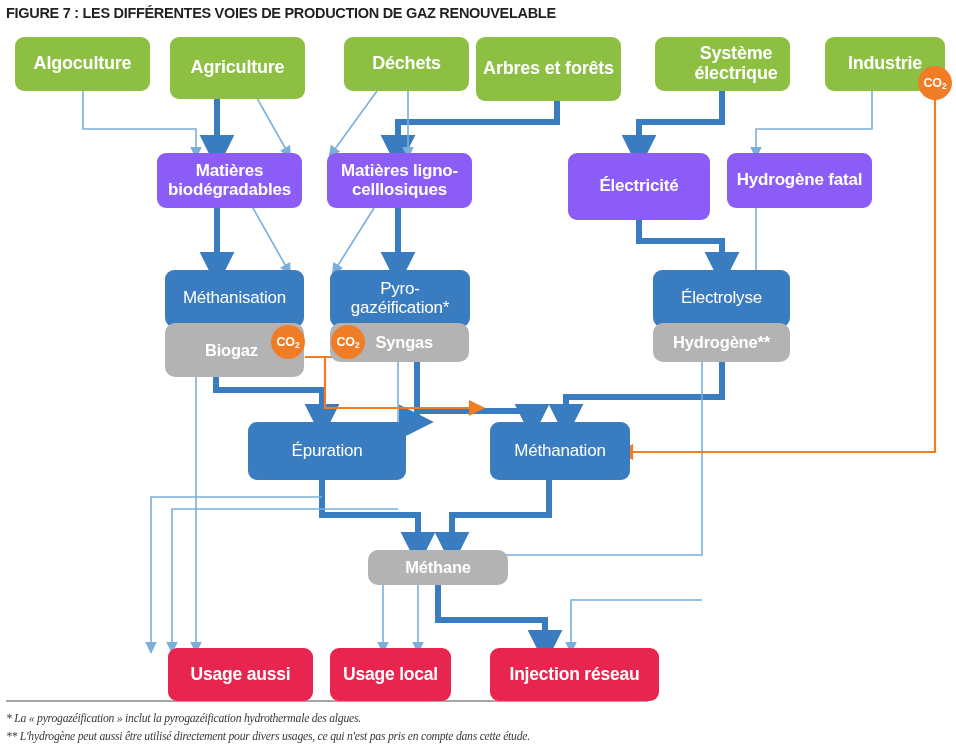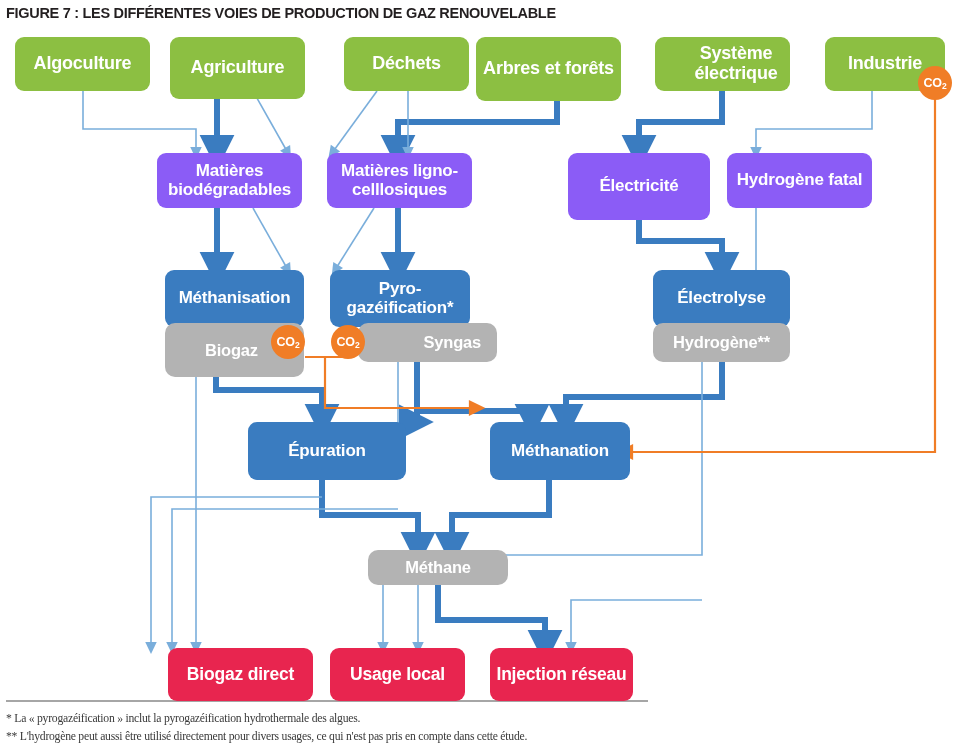--- a/index.html
+++ b/index.html
@@ -46,21 +46,21 @@
     justify-content: center;
     text-align: center;
     color: #ffffff;
     border-radius: 9px;
     line-height: 1.1;
     letter-spacing: -0.2px;
     z-index: 5;
   }
   .node.src      { background: #8cbf42; font-size: 18px; font-weight: bold; }
   .node.res      { background: #8b5cf6; font-size: 17px;   font-weight: bold; }
-  .node.proc     { background: #3a7cc0; font-size: 17px;   font-weight: bold; }
+  .node.proc     { background: #3a7cc0; font-size: 17px;   font-weight: normal; }
   .node.carrier  { background: #b3b3b3; font-size: 16.5px; font-weight: bold; border-radius: 10px; }
   .node.use      { background: #e8254f; font-size: 17.5px; font-weight: bold; }
 
   .co2-badge {
     position: absolute;
     width: 34px;
     height: 34px;
     border-radius: 50%;
     background: #f07d26;
     color: #ffffff;
@@ -81,20 +81,21 @@
     width: 944px;
   }
   #footnote-rule {
     width: 642px;
     height: 0;
     border-top: 2px solid #a6a6a6;
     margin-bottom: 8px;
   }
   .footnote {
     font-family: "Liberation Serif", serif;
+    font-style: italic;
     font-size: 11.7px;
     color: #3a3a3a;
     line-height: 1.55;
     letter-spacing: -0.25px;
     white-space: nowrap;
   }
 </style>
 </head>
 <body>
 
@@ -208,21 +209,21 @@
   </div>
 
   <div class="node carrier" style="left:165px; top:298px; width:139px; height:54px; justify-content:flex-start; padding-left:40px;">
     <span>Biogaz</span>
   </div>
   <div class="co2-badge" style="left:271px; top:300px;">
     <span>CO</span>
       <sub>2</sub>
   </div>
 
-  <div class="node carrier" style="left:330px; top:298px; width:139px; height:39px; justify-content:flex-end; padding-right:16px;margin-left:28px;">
+  <div class="node carrier" style="left:330px; top:298px; width:139px; height:39px; justify-content:flex-end; padding-right:36px;">
     <span>Syngas</span>
   </div>
   <div class="co2-badge" style="left:331px; top:300px;">
     <span>CO</span>
       <sub>2</sub>
   </div>
 
   <div class="node carrier" style="left:653px; top:298px; width:137px; height:39px;">
     <span>Hydrogène**</span>
   </div>
@@ -232,26 +233,26 @@
   </div>
   <div class="node proc" style="left:490px; top:397px; width:140px; height:58px;">
     <span>Méthanation</span>
   </div>
 
   <div class="node carrier" style="left:368px; top:525px; width:140px; height:35px;">
     <span>Méthane</span>
   </div>
 
   <div class="node use" style="left:168px; top:623px; width:145px; height:53px;">
-    <span>Biogaz direct</span>
-  </div>
-  <div class="node use" style="left:330px; top:623px; width:135px; height:53px;">
+    <span>Usage aussi</span>
+  </div>
+  <div class="node use" style="left:330px; top:623px; width:121px; height:53px;">
     <span>Usage local</span>
   </div>
-  <div class="node use" style="left:490px; top:623px; width:143px; height:53px;">
+  <div class="node use" style="left:490px; top:623px; width:169px; height:53px;">
     <span>Injection réseau</span>
   </div>
 
 </div>
 
 <div id="footnotes">
   <div id="footnote-rule"></div>
   <div class="footnote">* La « pyrogazéification » inclut la pyrogazéification hydrothermale des algues.</div>
   <div class="footnote">** L'hydrogène peut aussi être utilisé directement pour divers usages, ce qui n'est pas pris en compte dans cette étude.</div>
 </div>

